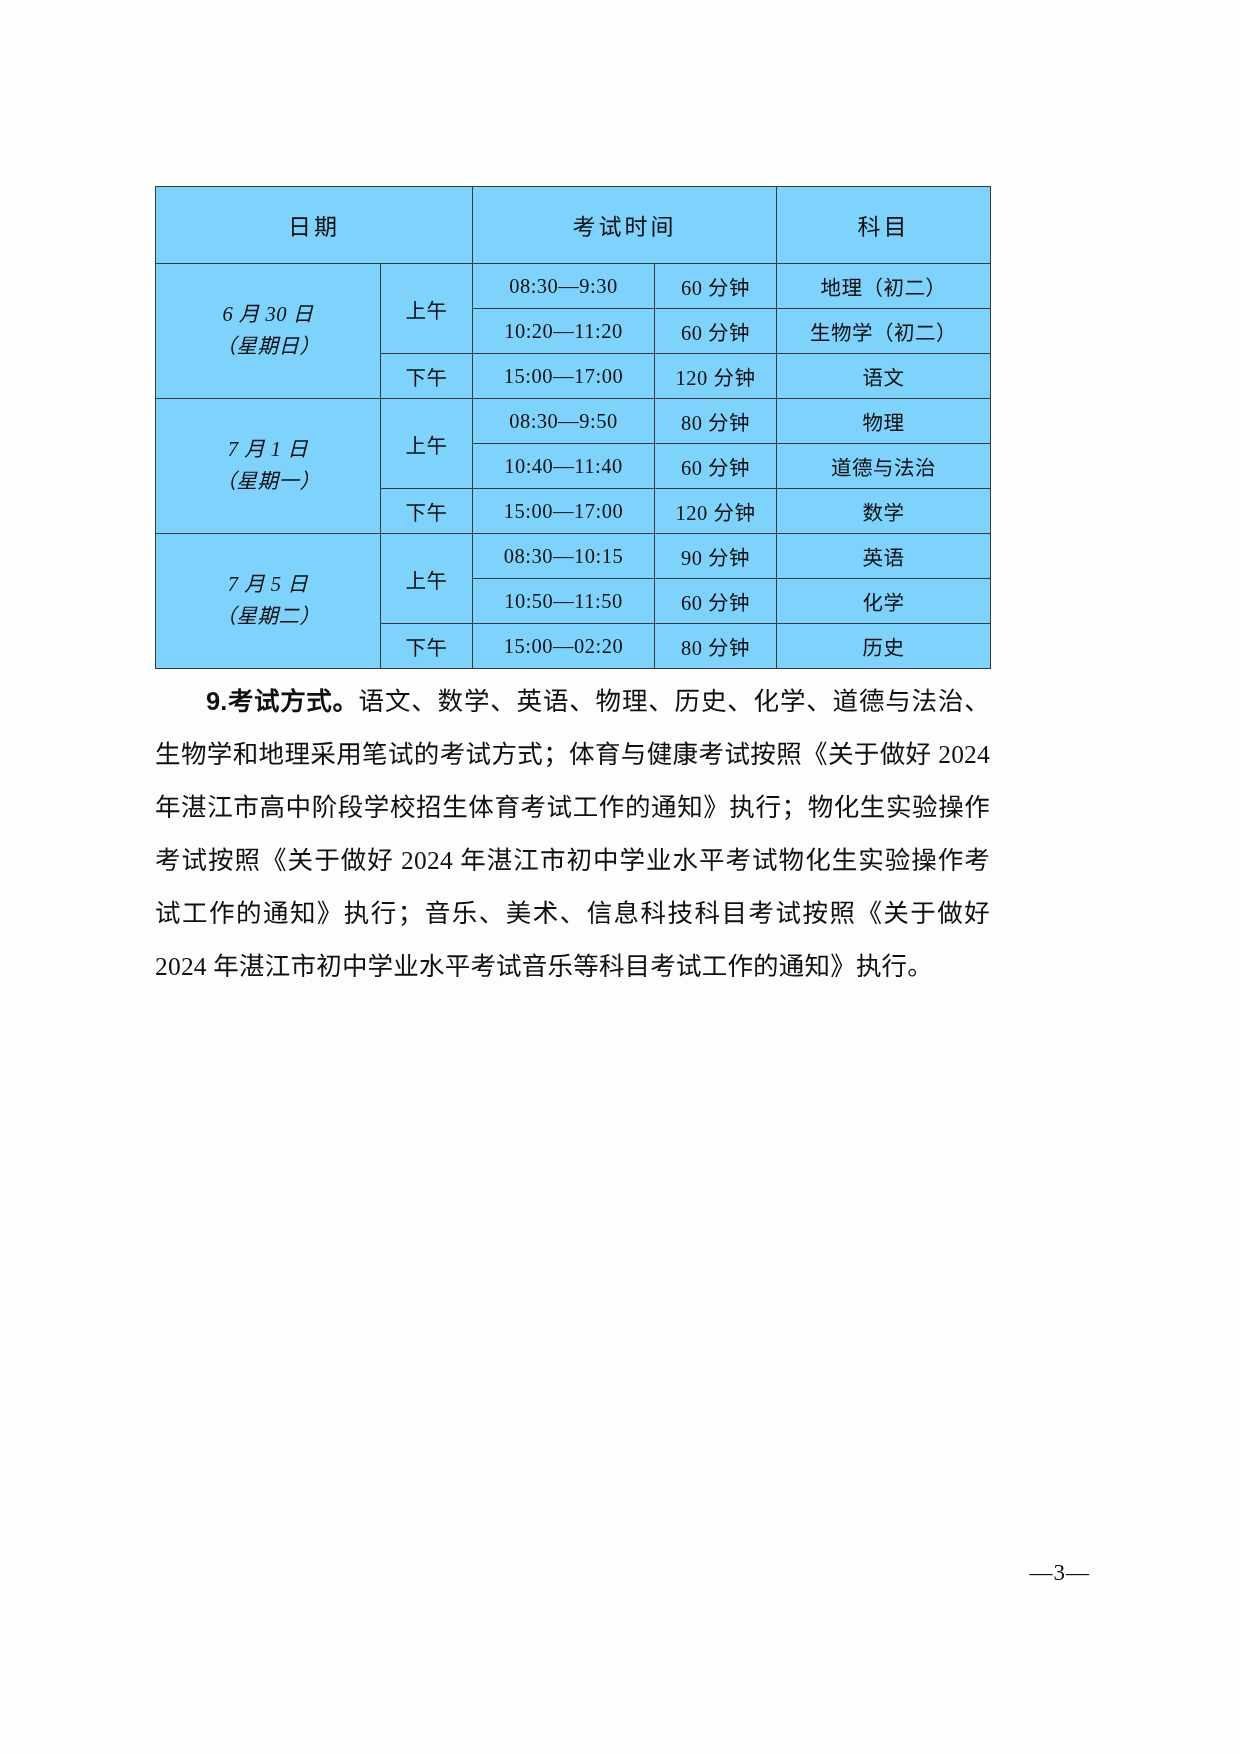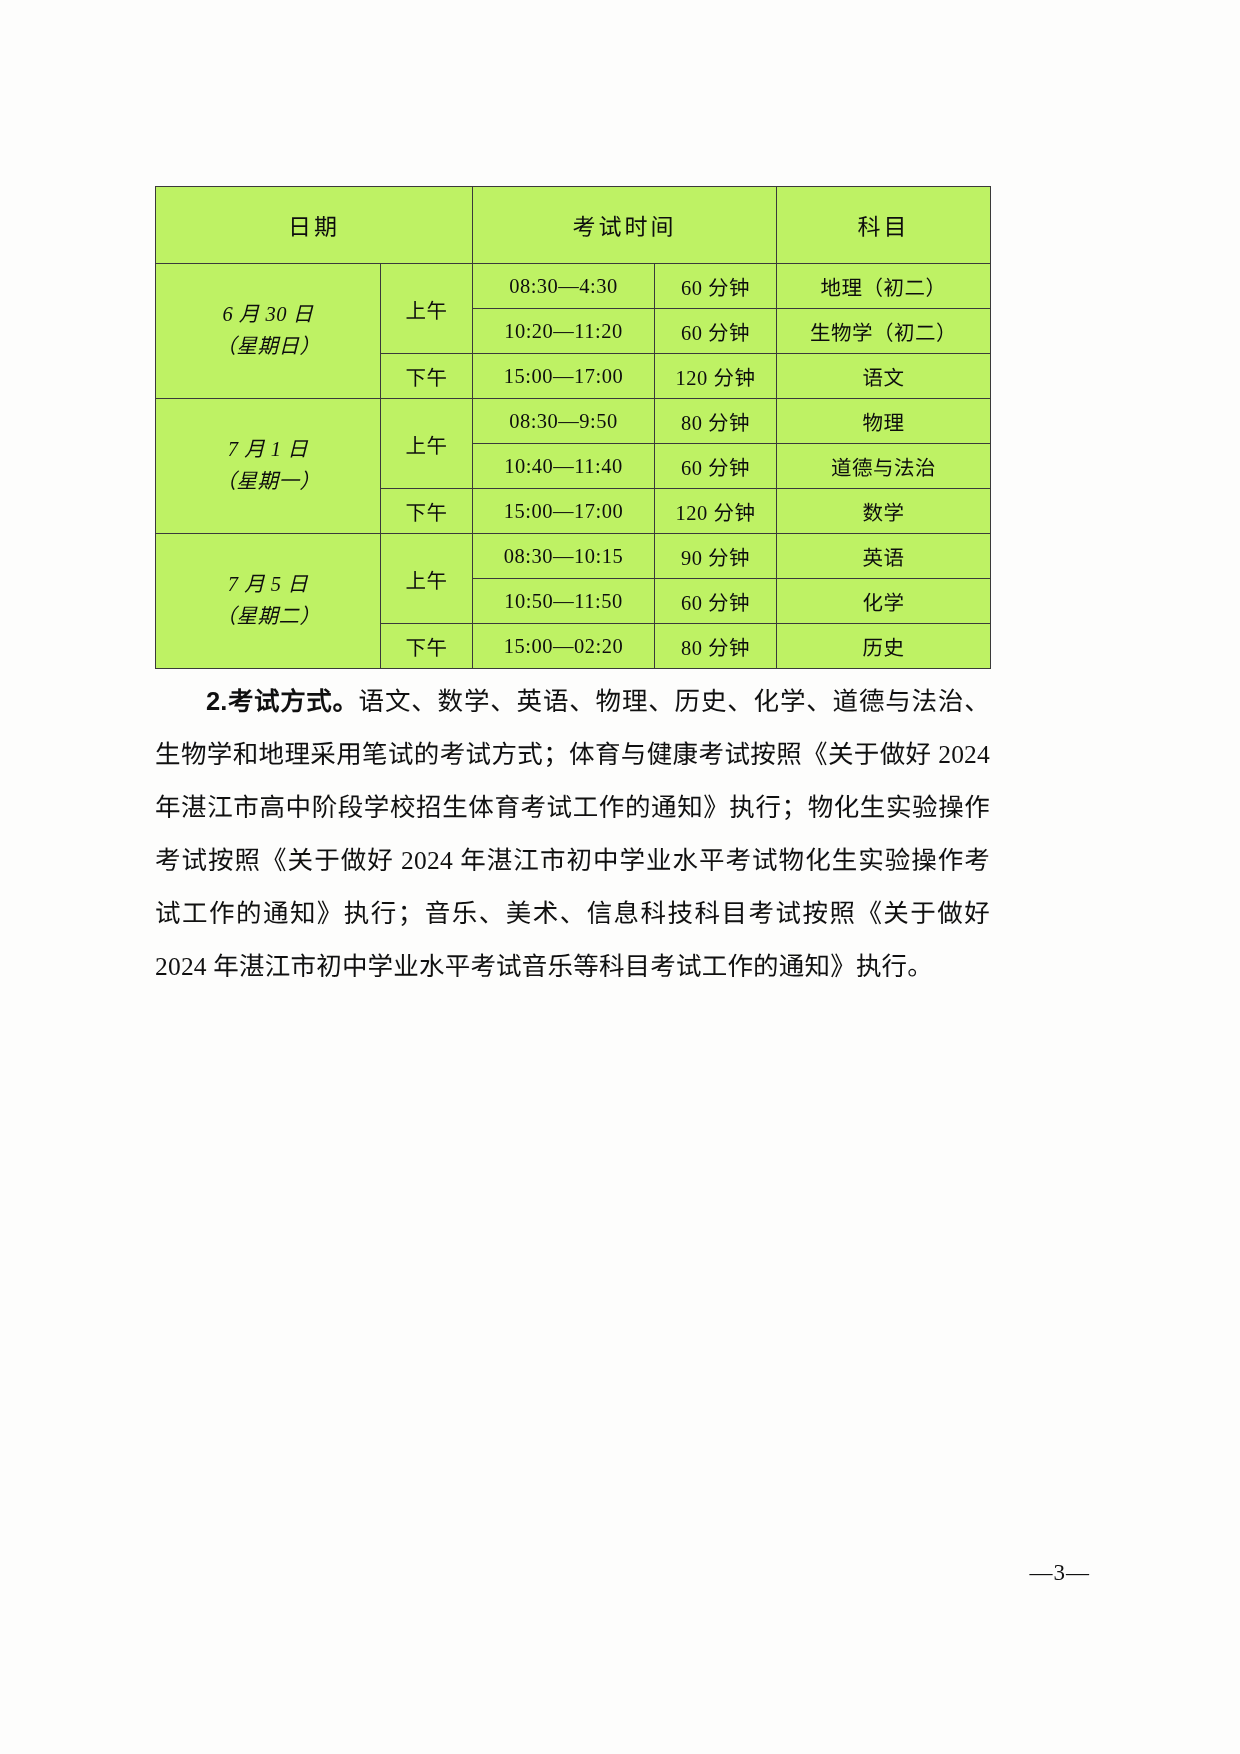--- a/index.html
+++ b/index.html
@@ -30,21 +30,21 @@
     left: 155px;
     top: 186px;
     width: 835px;
   }
 
   
   table.schedule {
     border-collapse: collapse;
     width: 835px;
     table-layout: fixed;
-    background: #bef264;
+    background: #7dd3fc;
   }
   table.schedule td,
   table.schedule th {
     border: 1px solid #3a3a3a;
     text-align: center;
     vertical-align: middle;
     font-family: "Liberation Serif", "DejaVu Serif", serif;
     font-weight: normal;
     color: #0d0d0d;
     letter-spacing: 0.5px;
@@ -149,21 +149,21 @@
         </tr>
       </thead>
       <tbody>
 
         <tr>
           <td class="date-cell" rowspan="3">
             <span class="dline">6 月 30 日</span>
             <span class="dline">（星期日）</span>
           </td>
           <td class="session-cell" rowspan="2">上午</td>
-          <td class="time-cell">08:30—4:30</td>
+          <td class="time-cell">08:30—9:30</td>
           <td class="dur-cell">60 分钟</td>
           <td class="subj-cell">地理（初二）</td>
         </tr>
         <tr>
           <td class="time-cell">10:20—11:20</td>
           <td class="dur-cell">60 分钟</td>
           <td class="subj-cell">生物学（初二）</td>
         </tr>
         <tr>
           <td class="session-cell">下午</td>
@@ -213,19 +213,19 @@
           <td class="session-cell">下午</td>
           <td class="time-cell">15:00—02:20</td>
           <td class="dur-cell">80 分钟</td>
           <td class="subj-cell">历史</td>
         </tr>
 
       </tbody>
     </table>
 
     <div class="body-text">
-      <p class="para"><span class="lead">2.考试方式。</span><span>语文、数学、英语、物理、历史、化学、道德与法治、生物学和地理采用笔试的考试方式；体育与健康考试按照《关于做好 2024 年湛江市高中阶段学校招生体育考试工作的通知》执行；物化生实验操作考试按照《关于做好 2024 年湛江市初中学业水平考试物化生实验操作考试工作的通知》执行；音乐、美术、信息科技科目考试按照《关于做好 2024 年湛江市初中学业水平考试音乐等科目考试工作的通知》执行。</span></p>
+      <p class="para"><span class="lead">9.考试方式。</span><span>语文、数学、英语、物理、历史、化学、道德与法治、生物学和地理采用笔试的考试方式；体育与健康考试按照《关于做好 2024 年湛江市高中阶段学校招生体育考试工作的通知》执行；物化生实验操作考试按照《关于做好 2024 年湛江市初中学业水平考试物化生实验操作考试工作的通知》执行；音乐、美术、信息科技科目考试按照《关于做好 2024 年湛江市初中学业水平考试音乐等科目考试工作的通知》执行。</span></p>
     </div>
 
   </div>
 
   <div class="page-number">—3—</div>
 </div>
 
 </body></html>

